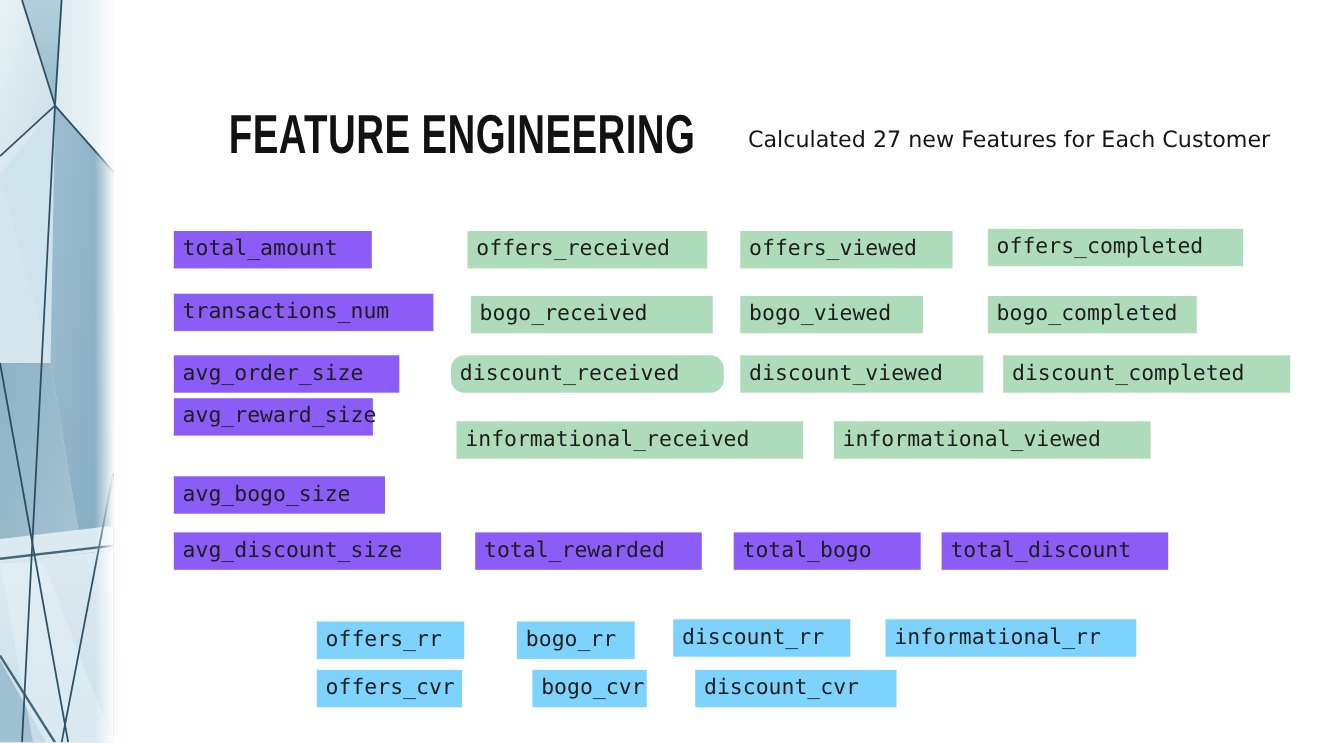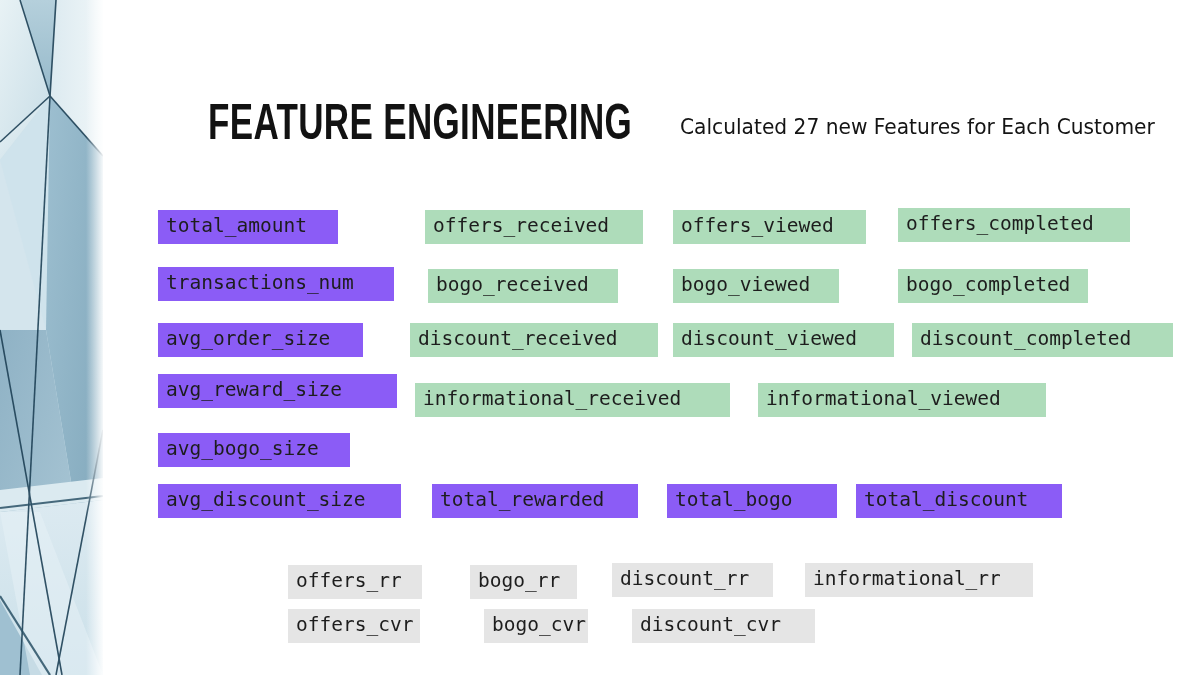--- a/index.html
+++ b/index.html
@@ -73,21 +73,21 @@
     font-size: 19.5px;
     line-height: 30px;
     color: #1d1d1d;
     white-space: nowrap;
     padding: 1px 8px 3px 8px;
     box-sizing: border-box;
     letter-spacing: 0px;
   }
   .c-blue   { background: #8b5cf6; }
   .c-green  { background: #aedcba; }
-  .c-yellow { background: #e5e5e5; }
+  .c-yellow { background: #7dd3fc; }
 </style>
 </head>
 <body>
 
 <div id="slide">
 
   <div id="deco">
     <svg viewBox="0 0 103 675" preserveAspectRatio="none" aria-hidden="true">
       <defs>
         <linearGradient id="gA" x1="0" y1="0" x2="1" y2="1">
@@ -160,28 +160,28 @@
 
   <div id="title">FEATURE ENGINEERING</div>
   <div id="subtitle">Calculated 27 new Features for Each Customer</div>
 
   <div id="chips">
       <div class="chip c-blue" style="left: 158px; top: 210px; width: 180px;">total_amount</div>
       <div class="chip c-green" style="left: 425px; top: 210px; width: 218px;">offers_received</div>
       <div class="chip c-green" style="left: 673px; top: 210px; width: 193px;">offers_viewed</div>
       <div class="chip c-green" style="left: 898px; top: 208px; width: 232px;">offers_completed</div>
       <div class="chip c-blue" style="left: 158px; top: 267px; width: 236px;">transactions_num</div>
-      <div class="chip c-green" style="left: 428px; top: 269px; width: 190px;">bogo_received</div>
+      <div class="chip c-green" style="left: 428px; top: 269px; width: 220px;">bogo_received</div>
       <div class="chip c-green" style="left: 673px; top: 269px; width: 166px;">bogo_viewed</div>
       <div class="chip c-green" style="left: 898px; top: 269px; width: 190px;">bogo_completed</div>
       <div class="chip c-blue" style="left: 158px; top: 323px; width: 205px;">avg_order_size</div>
-      <div class="chip c-green" style="left: 410px; top: 323px; width: 248px;">discount_received</div>
+      <div class="chip c-green" style="left: 410px; top: 323px; width: 248px; border-radius: 12px;">discount_received</div>
       <div class="chip c-green" style="left: 673px; top: 323px; width: 221px;">discount_viewed</div>
       <div class="chip c-green" style="left: 912px; top: 323px; width: 261px;">discount_completed</div>
-      <div class="chip c-blue" style="left: 158px; top: 374px; width: 239px;">avg_reward_size</div>
+      <div class="chip c-blue" style="left: 158px; top: 362px; width: 181px;">avg_reward_size</div>
       <div class="chip c-green" style="left: 415px; top: 383px; width: 315px;">informational_received</div>
       <div class="chip c-green" style="left: 758px; top: 383px; width: 288px;">informational_viewed</div>
       <div class="chip c-blue" style="left: 158px; top: 433px; width: 192px;">avg_bogo_size</div>
       <div class="chip c-blue" style="left: 158px; top: 484px; width: 243px;">avg_discount_size</div>
       <div class="chip c-blue" style="left: 432px; top: 484px; width: 206px;">total_rewarded</div>
       <div class="chip c-blue" style="left: 667px; top: 484px; width: 170px;">total_bogo</div>
       <div class="chip c-blue" style="left: 856px; top: 484px; width: 206px;">total_discount</div>
       <div class="chip c-yellow" style="left: 288px; top: 565px; width: 134px;">offers_rr</div>
       <div class="chip c-yellow" style="left: 470px; top: 565px; width: 107px;">bogo_rr</div>
       <div class="chip c-yellow" style="left: 612px; top: 563px; width: 161px;">discount_rr</div>

